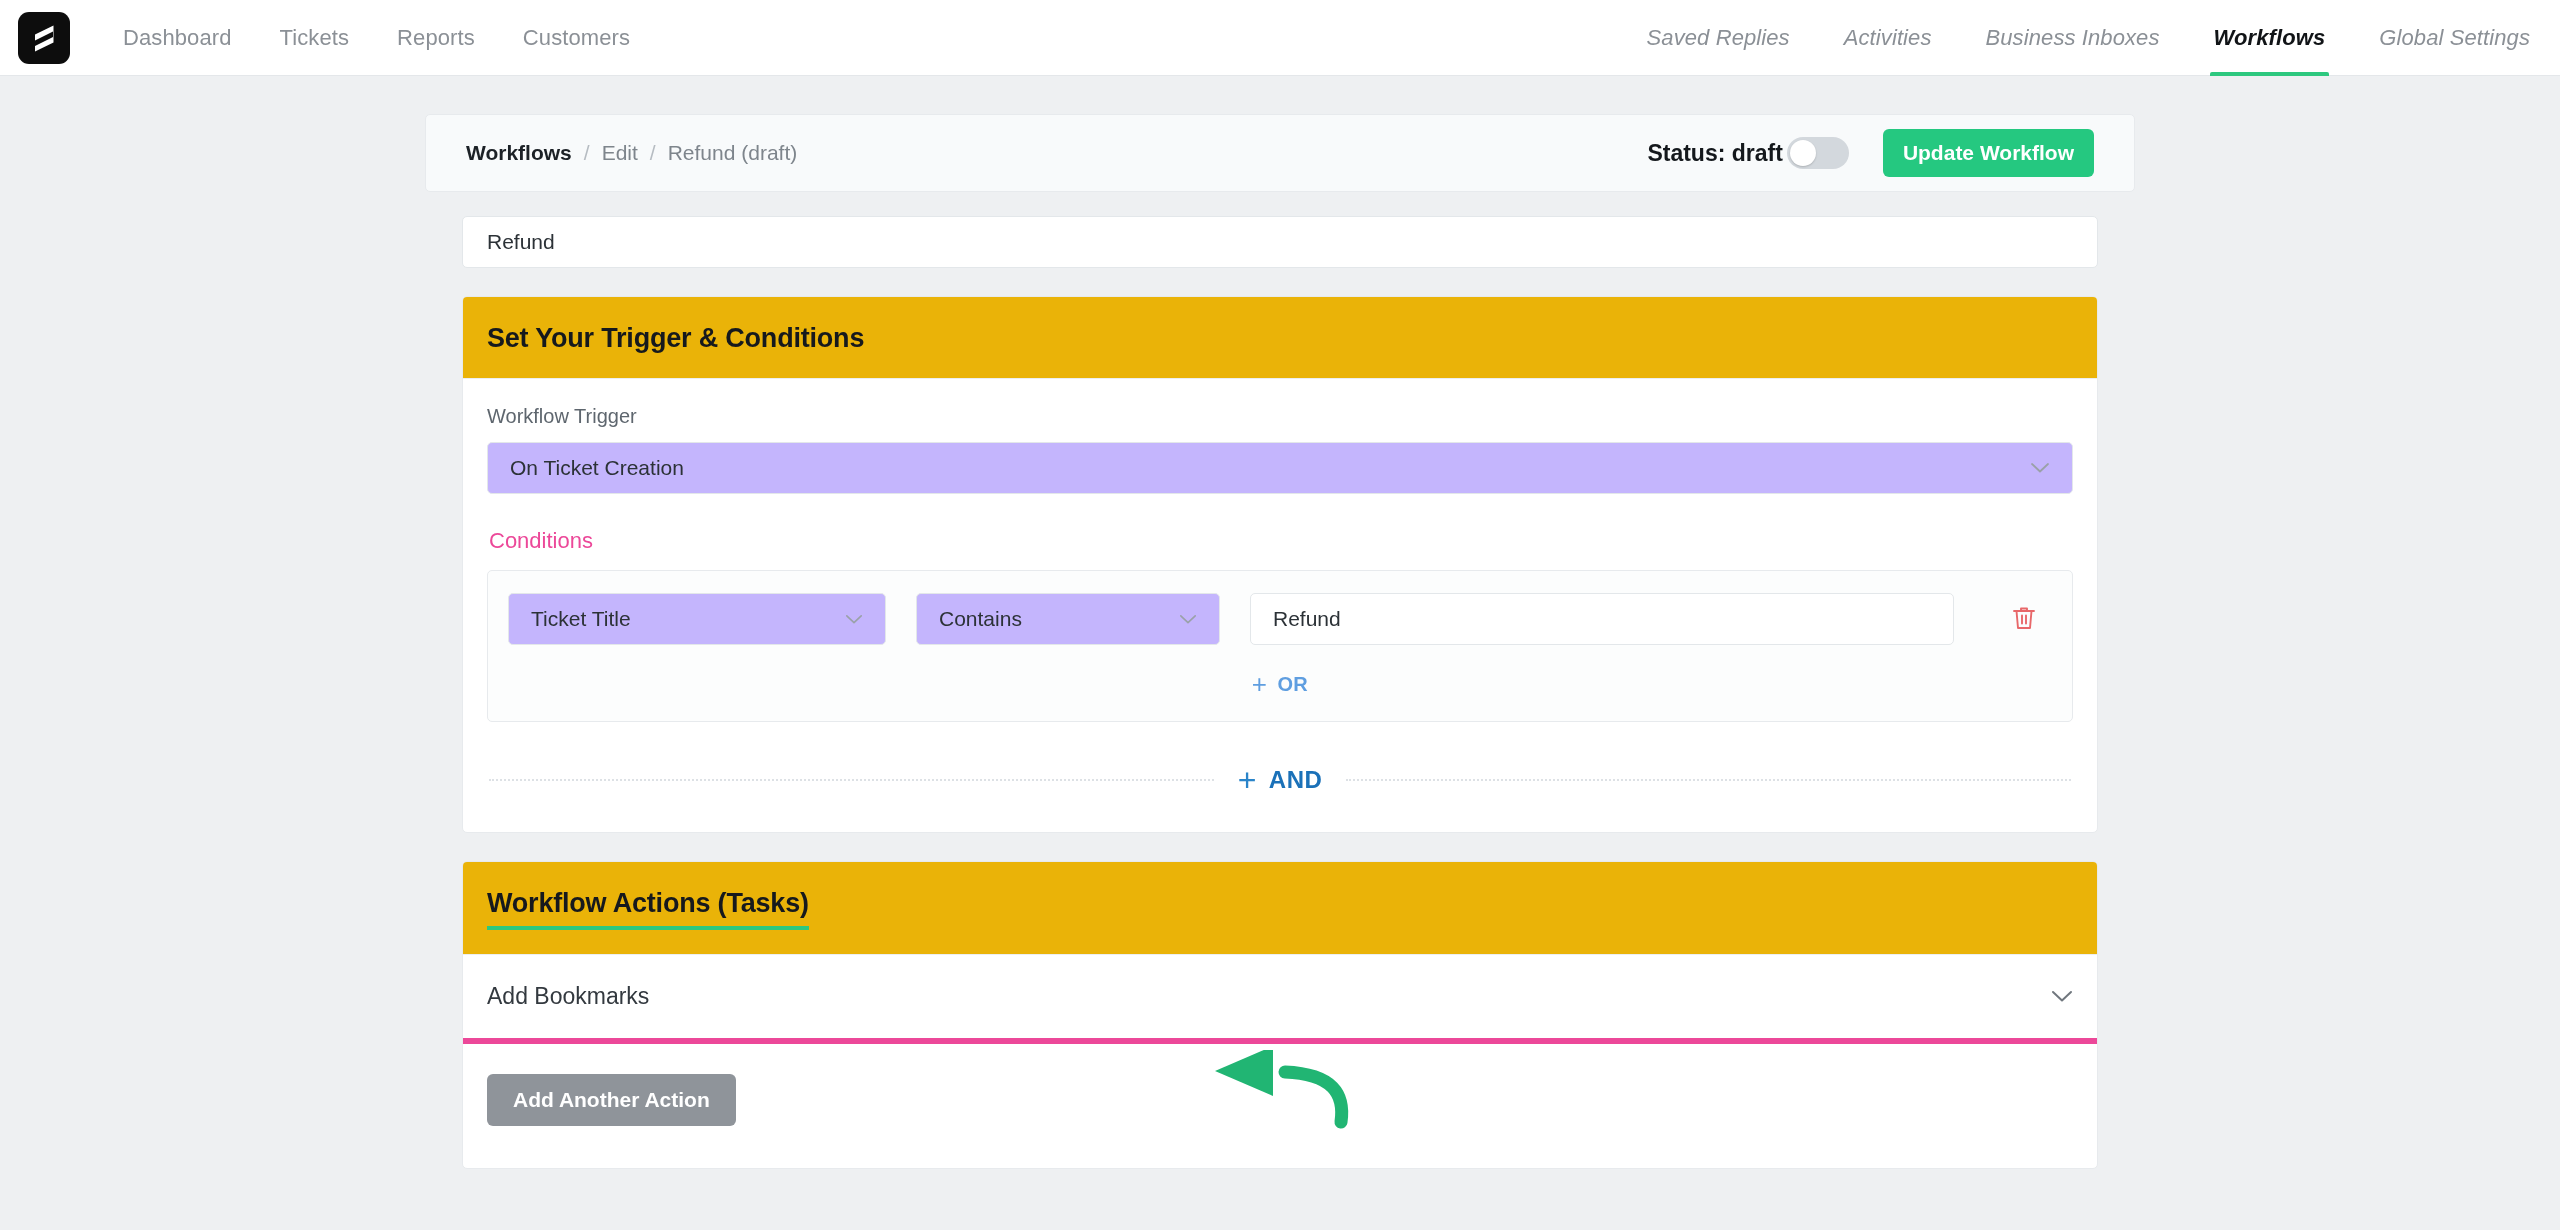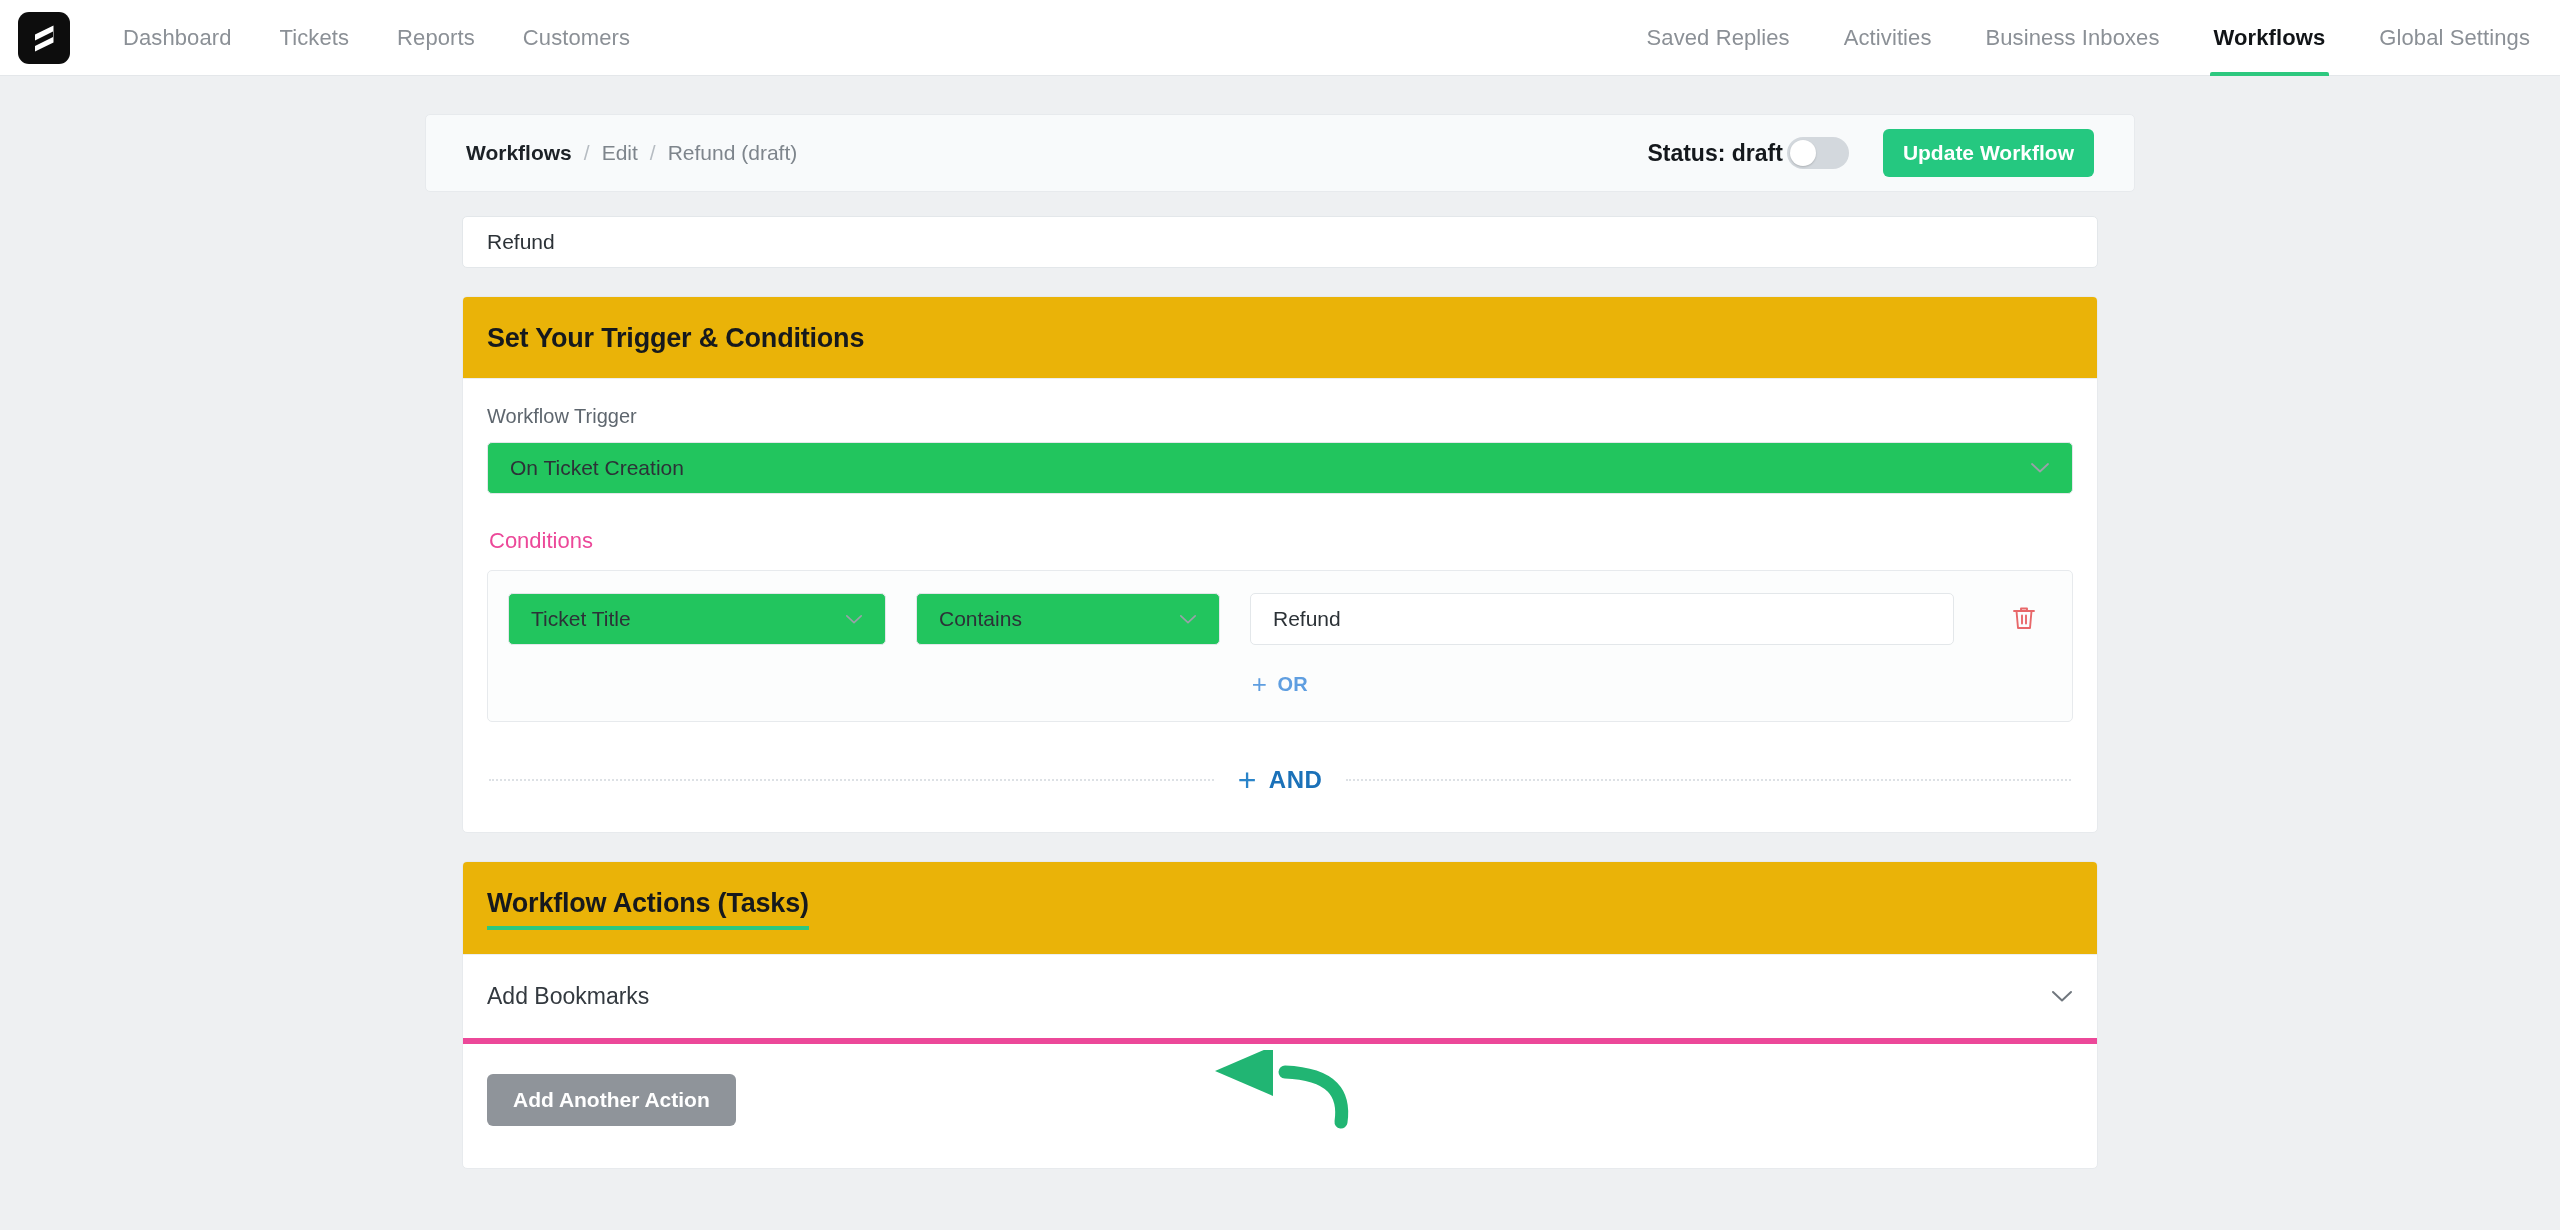--- a/index.html
+++ b/index.html
@@ -43,21 +43,21 @@
     height: 76px;
     display: flex; align-items: center;
     padding: 0 0;
     margin-right: 48px;
     font-size: 22px;
     color: #8b9096;
     letter-spacing: 0.1px;
     cursor: pointer;
     white-space: nowrap;
   }
-  .nav-right .nav-item { margin-right: 0; margin-left: 54px; }
+  .nav-right .nav-item { margin-right: 0; margin-left: 54px; font-style: italic; }
   .nav-item.active { color: #111417; font-weight: bold; }
   .nav-item.active::after {
     content: "";
     position: absolute;
     left: -4px; right: -4px; bottom: 0;
     height: 4px;
     background: #2dc87f;
     border-radius: 2px 2px 0 0;
   }
 
@@ -169,21 +169,21 @@
   .field-label {
     font-size: 20px;
     color: #5e666e;
     margin-bottom: 14px;
   }
 
   .select-wrap { position: relative; }
   .select-box {
     width: 100%;
     height: 52px;
-    background: #22c55e;
+    background: #c4b5fd;
     border: 1px solid #e3e7ea;
     border-radius: 5px;
     display: flex;
     align-items: center;
     padding: 0 22px;
     font-size: 21px;
     color: #2c3237;
     cursor: pointer;
   }
   .chev {

